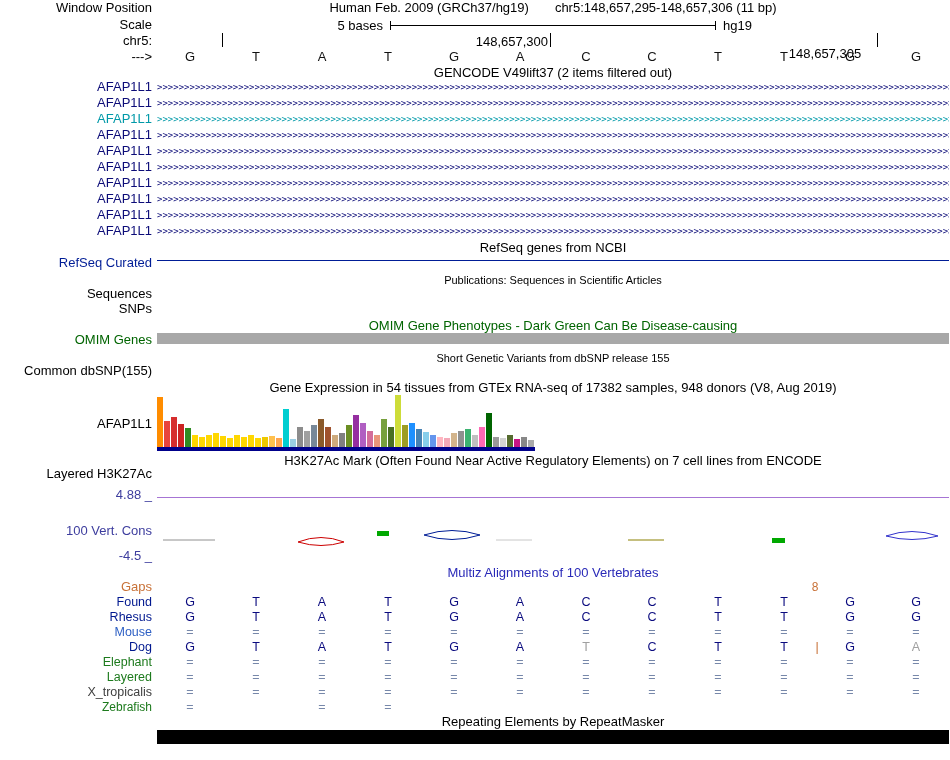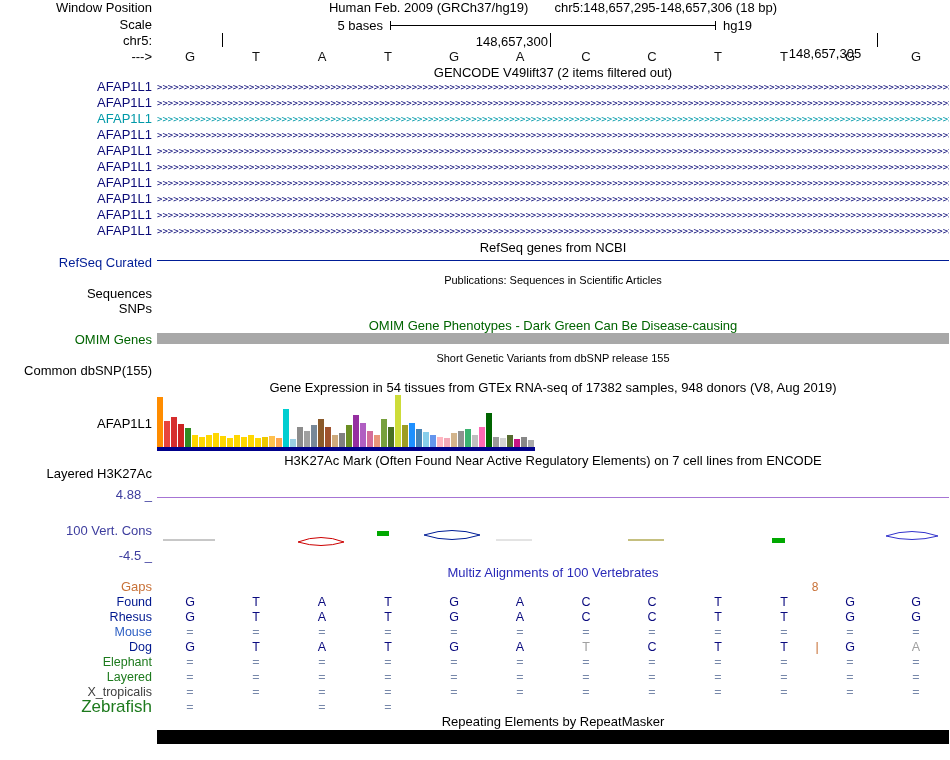--- a/index.html
+++ b/index.html
@@ -36,21 +36,21 @@
   }
   .gtex-bar { position:absolute; bottom:0; width:6px; }
 </style>
 </head>
 <body>
 
 <div id="browser">
 
   <div class="left-label" style="top:1px">Window Position</div>
   <div class="title" style="top:1px">
-    <span>Human Feb. 2009 (GRCh37/hg19)</span><span class="spacer" style="display:inline-block;width:26px"></span><span>chr5:148,657,295-148,657,306 (18 bp)</span>
+    <span>Human Feb. 2009 (GRCh37/hg19)</span><span class="spacer" style="display:inline-block;width:26px"></span><span>chr5:148,657,295-148,657,306 (11 bp)</span>
   </div>
 
   <div class="left-label" style="top:18px">Scale</div>
   <div class="abs" style="top:18px;left:250px;width:133px;text-align:right">5 bases</div>
   <div class="hline" style="top:25px;left:390px;width:326px;background:#000"></div>
   <div class="tick" style="top:21px;left:390px;height:9px"></div>
   <div class="tick" style="top:21px;left:715px;height:9px"></div>
   <div class="abs" style="top:18px;left:723px">hg19</div>
 
   <div class="left-label" style="top:34px">chr5:</div>
@@ -282,21 +282,21 @@
       <div class="mz-cell" style="top: 685px; left: 309px; color: rgb(119, 136, 170);">=</div>
       <div class="mz-cell" style="top: 685px; left: 375px; color: rgb(119, 136, 170);">=</div>
       <div class="mz-cell" style="top: 685px; left: 441px; color: rgb(119, 136, 170);">=</div>
       <div class="mz-cell" style="top: 685px; left: 507px; color: rgb(119, 136, 170);">=</div>
       <div class="mz-cell" style="top: 685px; left: 573px; color: rgb(119, 136, 170);">=</div>
       <div class="mz-cell" style="top: 685px; left: 639px; color: rgb(119, 136, 170);">=</div>
       <div class="mz-cell" style="top: 685px; left: 705px; color: rgb(119, 136, 170);">=</div>
       <div class="mz-cell" style="top: 685px; left: 771px; color: rgb(119, 136, 170);">=</div>
       <div class="mz-cell" style="top: 685px; left: 837px; color: rgb(119, 136, 170);">=</div>
       <div class="mz-cell" style="top: 685px; left: 903px; color: rgb(119, 136, 170);">=</div>
-      <div class="left-label" style="top: 700px; color: rgb(29, 122, 29); font-size: 17px;">Zebrafish</div>
+      <div class="left-label" style="top: 700px; color: rgb(29, 122, 29); font-size: 12px;">Zebrafish</div>
       <div class="mz-cell" style="top: 700px; left: 177px; color: rgb(119, 136, 170);">=</div>
       <div class="mz-cell" style="top: 700px; left: 309px; color: rgb(119, 136, 170);">=</div>
       <div class="mz-cell" style="top: 700px; left: 375px; color: rgb(119, 136, 170);">=</div>
     </div>
 
   <div class="title" style="top:715px">Repeating Elements by RepeatMasker</div>
   <div class="left-label" style="top:766px">RepeatMasker</div>
   <div class="abs" style="top:730px;left:157px;width:792px;height:14px;background:#000"></div>
 
 </div>

